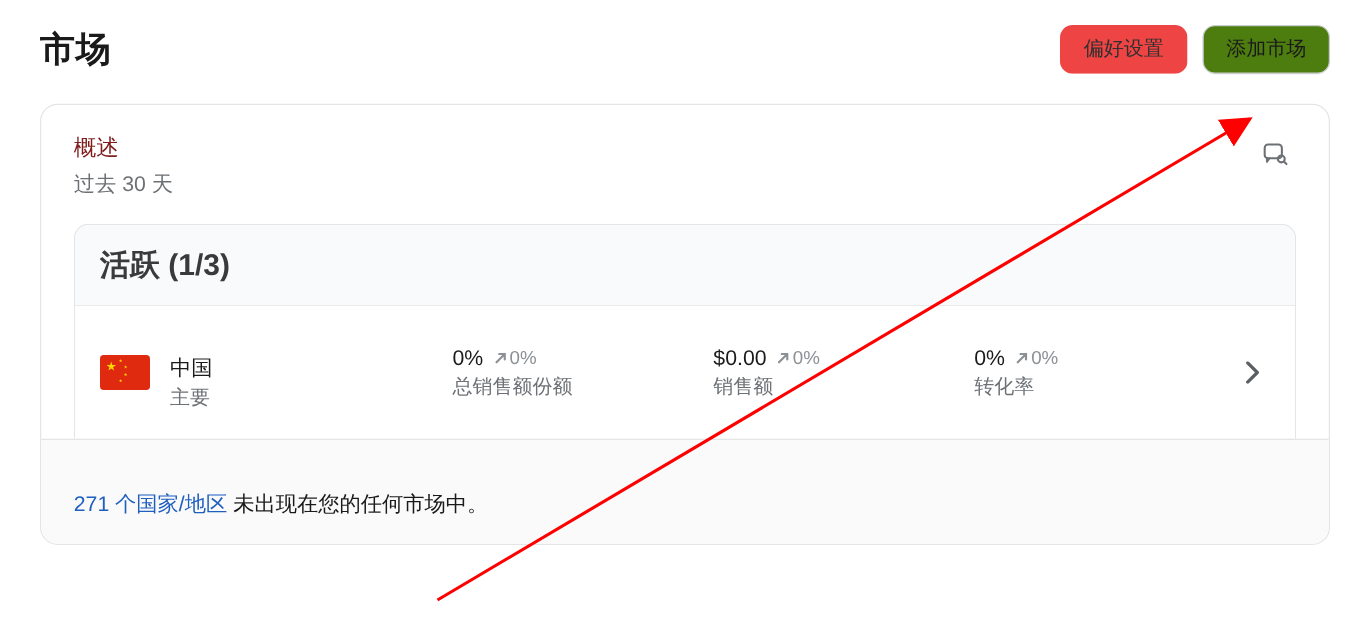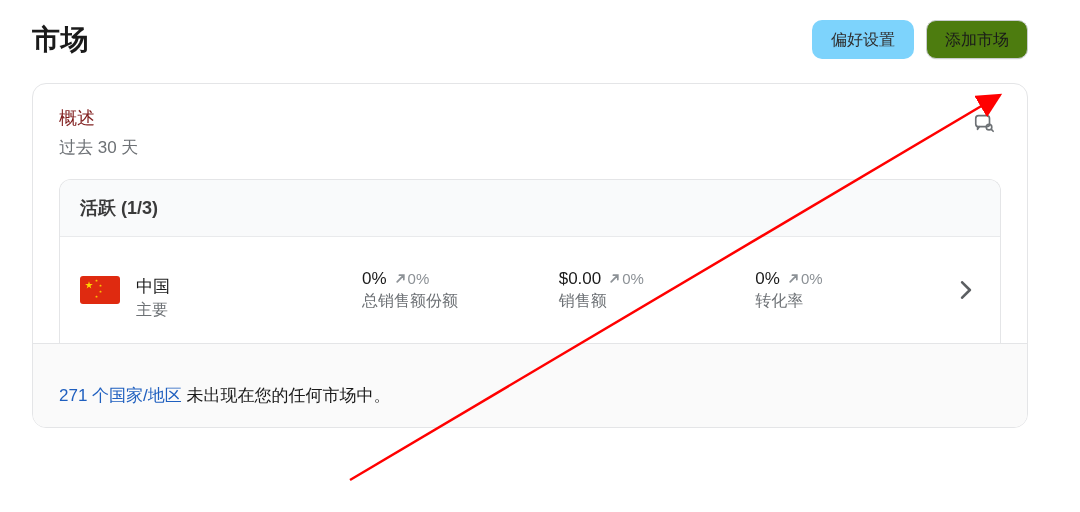--- a/index.html
+++ b/index.html
@@ -8,21 +8,21 @@
     height: 512px;
     font-family: -apple-system, "SF Pro SC", "PingFang SC", "Helvetica Neue", Arial, sans-serif;
     background: #ffffff;
     color: #1a1a1a;
     -webkit-font-smoothing: antialiased;
   }
   .page {
     position: relative;
     width: 1080px;
     height: 512px;
-    padding: 20px 52px 0 32px;
+    padding: 20px 16px 0 32px;
   }
   .header {
     display: flex;
     align-items: center;
     justify-content: space-between;
     margin-bottom: 24px;
   }
   .title {
     font-size: 28px;
     font-weight: 700;
@@ -35,21 +35,21 @@
   .btn {
     font-size: 16px;
     padding: 9px 18px;
     border-radius: 10px;
     cursor: pointer;
     border: 1px solid transparent;
     line-height: 1.2;
     user-select: none;
   }
   .btn-secondary {
-    background: #7dd3fc;
+    background: #ef4444;
     color: #303030;
   }
   .btn-outline {
     background: #4d7c0f;
     border: 1px solid #c9cccf;
     color: #1a1a1a;
     box-shadow: 0 1px 0 rgba(0,0,0,0.04);
   }
   .card {
     border: 1px solid #e4e5e7;
@@ -86,21 +86,21 @@
   .panel {
     margin: 0 26px;
     border: 1px solid #e4e5e7;
     border-bottom: none;
     border-top-left-radius: 12px;
     border-top-right-radius: 12px;
     overflow: hidden;
   }
   .panel-head {
     padding: 16px 20px;
-    font-size: 18px;
+    font-size: 24px;
     font-weight: 600;
     color: #3a3a3a;
     border-bottom: 1px solid #e9eaec;
     background: #f9fafb;
   }
   .row {
     display: flex;
     align-items: center;
     padding: 22px 20px;
     gap: 16px;

